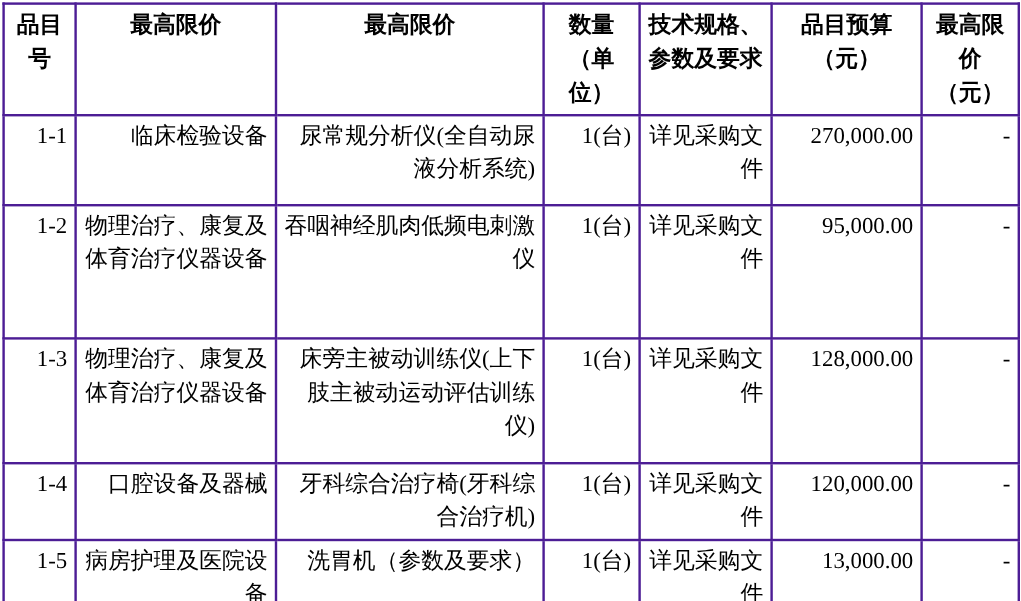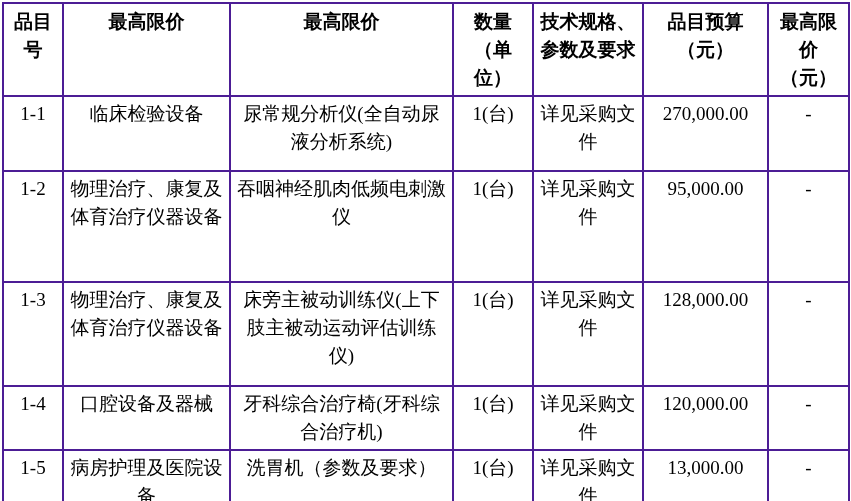--- a/index.html
+++ b/index.html
@@ -32,21 +32,21 @@
     padding: 3px 6px;
     overflow: hidden;
     word-break: break-all;
   }
   table.proc th {
     font-weight: bold;
     text-align: center;
     padding-top: 4px;
   }
   table.proc td {
-    text-align: center;
+    text-align: right;
     font-weight: normal;
     margin-left: 20px;
   }
   tr.hdr    { height: 89px; }
   tr.r0     { height: 75px; }
   tr.r1     { height: 111px; }
   tr.r2     { height: 104px; padding-left: 46px; }
   tr.r3     { height: 56px; }
   tr.r4     { height: 52px; }
 </style>

